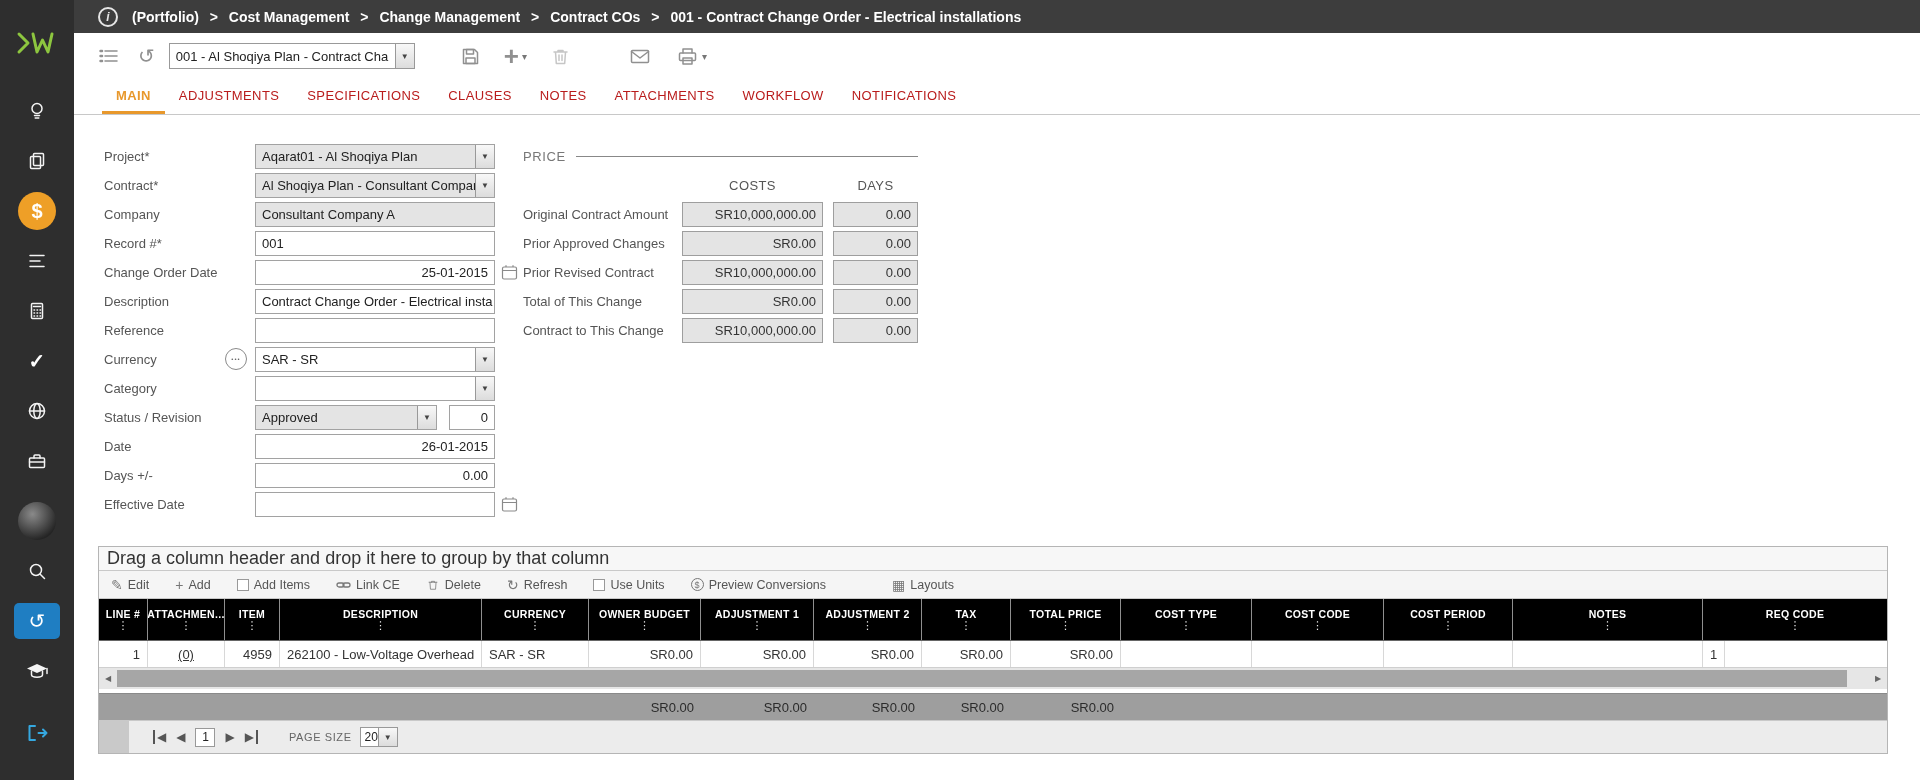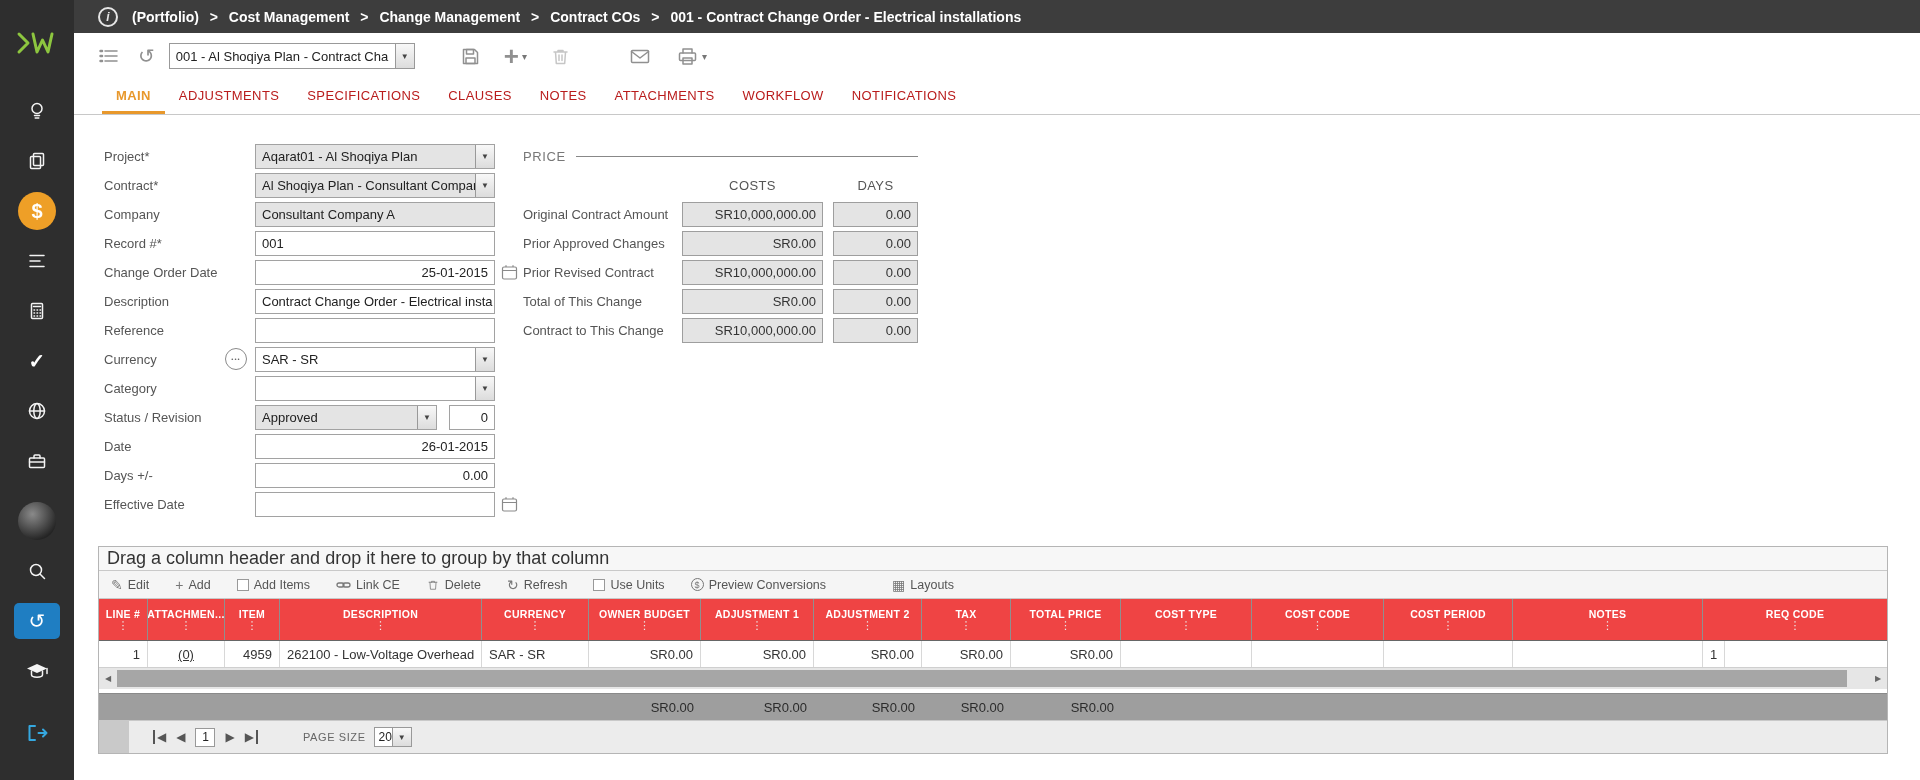--- a/index.html
+++ b/index.html
@@ -100,21 +100,21 @@
   .grid-toolbar{height:28px;background:#f5f5f5;border-bottom:1px solid #c9c9c9;display:flex;
     align-items:center;padding-left:12px;gap:26px}
   .gtb{display:flex;align-items:center;gap:5px;font-size:12.5px;color:#555;cursor:pointer;white-space:nowrap}
   .gi{color:#777;font-size:14px;line-height:14px}
   .gtb svg{stroke:#777;fill:none;stroke-width:1.3;stroke-linecap:round;stroke-linejoin:round}
   .cbx{width:12px;height:12px;border:1px solid #999;background:#fff;display:inline-block}
   .scircle{width:13px;height:13px;border:1px solid #777;border-radius:50%;font-size:9px;color:#777;
     display:flex;align-items:center;justify-content:center}
   .ml-extra{margin-left:40px}
 
-  .thead{display:flex;background:#ef4444;height:42px;border-bottom:1px solid #666}
+  .thead{display:flex;background:#000000;height:42px;border-bottom:1px solid #666}
   .hc{display:flex;flex-direction:column;align-items:center;justify-content:center;
     border-right:1px solid #8f8f8f;color:#fff;cursor:pointer;padding:2px;overflow:hidden;flex:none}
   .hl{font-size:10.5px;font-weight:bold;letter-spacing:.3px;text-align:center;line-height:12px;
     max-height:24px;overflow:hidden}
   .hm{font-size:11px;line-height:11px;color:#ececec;cursor:pointer}
   .c0{width:49px}.c1{width:77px}.c2{width:55px}.c3{width:202px}.c4{width:107px}
   .c5{width:112px}.c6{width:113px}.c7{width:108px}.c8{width:89px}.c9{width:110px}
   .c10{width:131px}.c11{width:132px}.c12{width:129px}.c13{width:190px}.c14{flex:1;border-right:none}
 
   .trow{display:flex;height:27px;border-bottom:1px solid #cfcfcf;background:#fff}
@@ -135,21 +135,21 @@
   .fc{font-size:13px;color:#2b2b2b;display:flex;align-items:center;justify-content:flex-end;
     padding:0 7px;white-space:nowrap;overflow:hidden;flex:none}
 
   .pager{height:33px;background:#ececec;display:flex;align-items:center;border-top:1px solid #c9c9c9}
   .pager-block{width:30px;height:100%;background:#c9c9c9;margin-right:19px;flex:none}
   .pgbtn{font-size:12px;color:#555;margin:0 5px;cursor:pointer;line-height:14px}
   .bar-l{border-left:2px solid #555;padding-left:2px}
   .bar-r{border-right:2px solid #555;padding-right:2px}
   .pg-page{width:20px;height:19px;border:1px solid #999;background:#fff;font-size:12px;color:#222;
     display:flex;align-items:center;justify-content:center;margin:0 5px}
-  .ps-label{margin-left:40px;font-size:11px;color:#666;letter-spacing:.6px}
+  .ps-label{margin-left:26px;font-size:11px;color:#666;letter-spacing:.6px}
   .ps-select{margin-left:8px;width:38px;height:20px;border:1px solid #999;background:#fff;
     display:flex;align-items:center;font-size:12px;color:#222;cursor:pointer}
   .ps-select .rs-text{padding:0 4px}
 </style>
 </head>
 <body>
 
 <div class="topbar">
   <div class="info-btn">i</div>
   <div class="breadcrumb">

